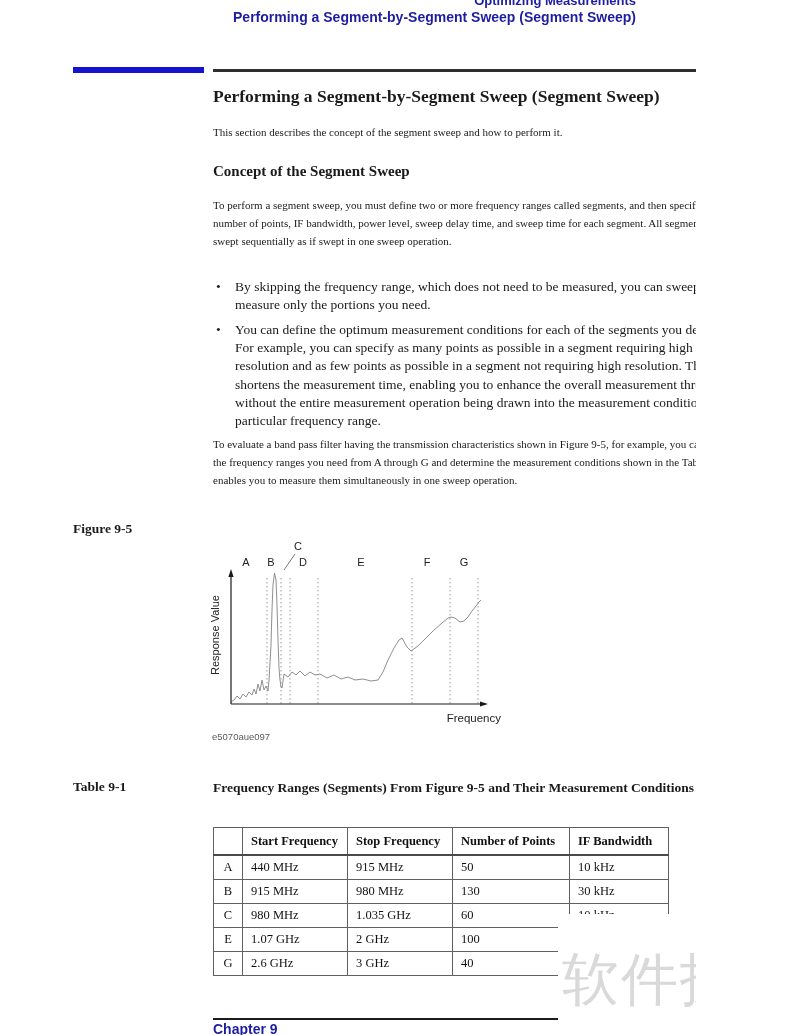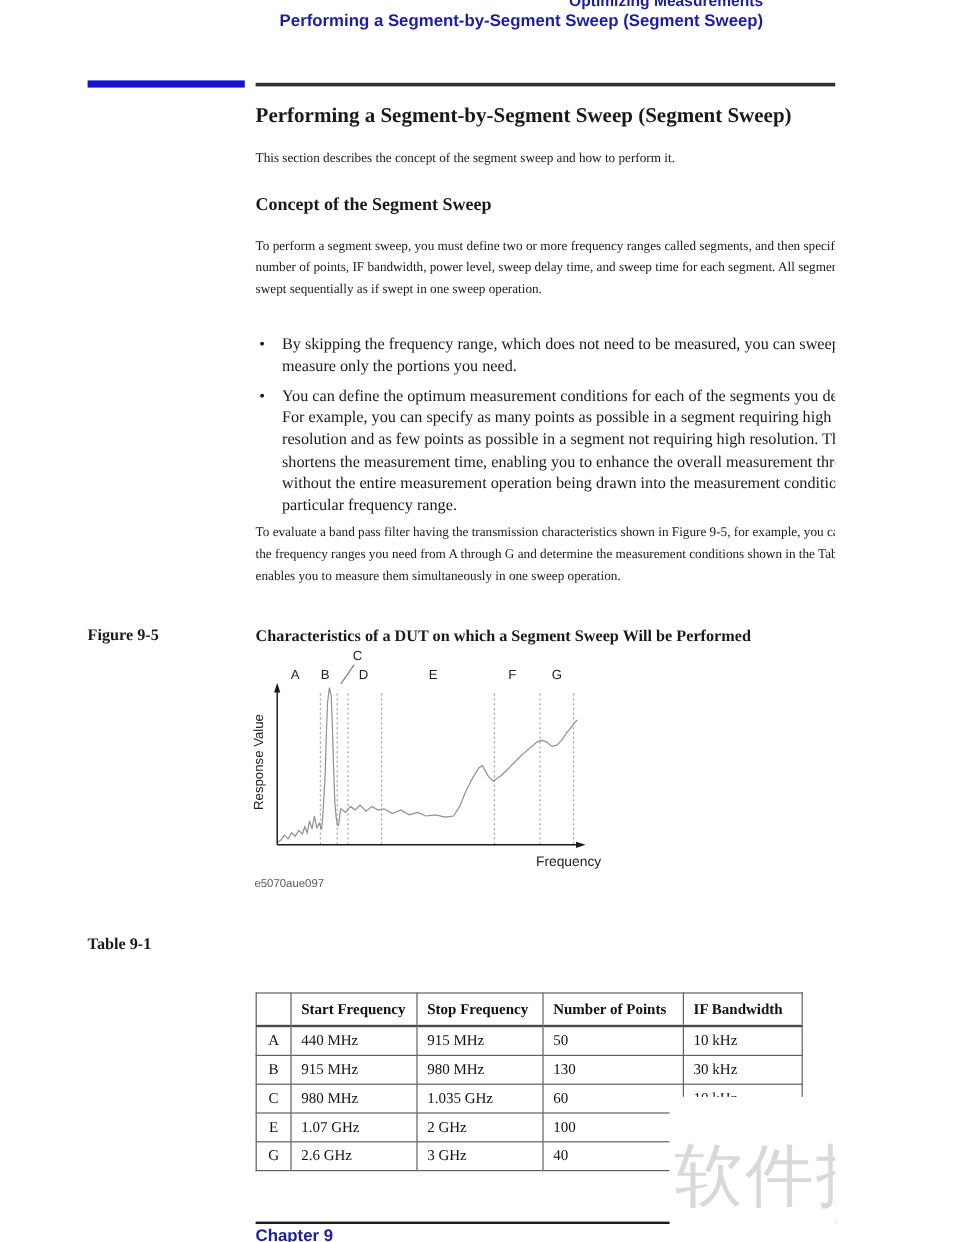--- a/index.html
+++ b/index.html
@@ -83,21 +83,20 @@
     <span class="bullet-text">By skipping the frequency range, which does not need to be measured, you can sweep and measure only the portions you need.</span>
   </div>
   <div class="abs bullet-row" style="top:321px">
     <span class="bullet-dot">•</span>
     <span class="bullet-text">You can define the optimum measurement conditions for each of the segments you designate. For example, you can specify as many points as possible in a segment requiring high trace resolution and as few points as possible in a segment not requiring high resolution. This shortens the measurement time, enabling you to enhance the overall measurement throughput without the entire measurement operation being drawn into the measurement conditions at a particular frequency range.</span>
   </div>
 
   <div class="abs para" style="top:435px">To evaluate a band pass filter having the transmission characteristics shown in Figure 9-5, for example, you can select the frequency ranges you need from A through G and determine the measurement conditions shown in the Table . This enables you to measure them simultaneously in one sweep operation.</div>
 
   <div class="abs fig-label" style="top:521px">Figure 9-5</div>
-  <div class="abs fig-caption" style="top:521px">Characteristics of a DUT on which a Segment Sweep Will be Performed</div>
 
   <svg class="abs chart-svg" width="300" height="192" viewBox="0 0 300 192">
 
     <g stroke="#9a9a9a" stroke-width="1" stroke-dasharray="1.5,2.5">
       <line x1="62" y1="40" x2="62" y2="166"></line>
       <line x1="76" y1="40" x2="76" y2="166"></line>
       <line x1="85" y1="40" x2="85" y2="166"></line>
       <line x1="113" y1="40" x2="113" y2="166"></line>
       <line x1="207" y1="40" x2="207" y2="166"></line>
       <line x1="245" y1="40" x2="245" y2="166"></line>
@@ -125,20 +124,21 @@
       <text x="259" y="28">G</text>
     </g>
 
     <text x="0" y="0" font-size="11" transform="translate(14,97) rotate(-90)" text-anchor="middle">Response Value</text>
     <text x="296" y="184" font-size="11.5" text-anchor="end">Frequency</text>
   </svg>
 
   <div class="abs fig-code">e5070aue097</div>
 
   <div class="abs tab-label" style="top:779px">Table 9-1</div>
+  <div class="abs tab-caption" style="top:779px">Frequency Ranges (Segments) From Figure 9-5 and Their Measurement Conditions</div>
 
   <table class="abs seg-table">
     <thead>
       <tr>
         <th class="c0"></th>
         <th class="c1">Start Frequency</th>
         <th class="c2">Stop Frequency</th>
         <th class="c3">Number of Points</th>
         <th class="c4">IF Bandwidth</th>
       </tr>

